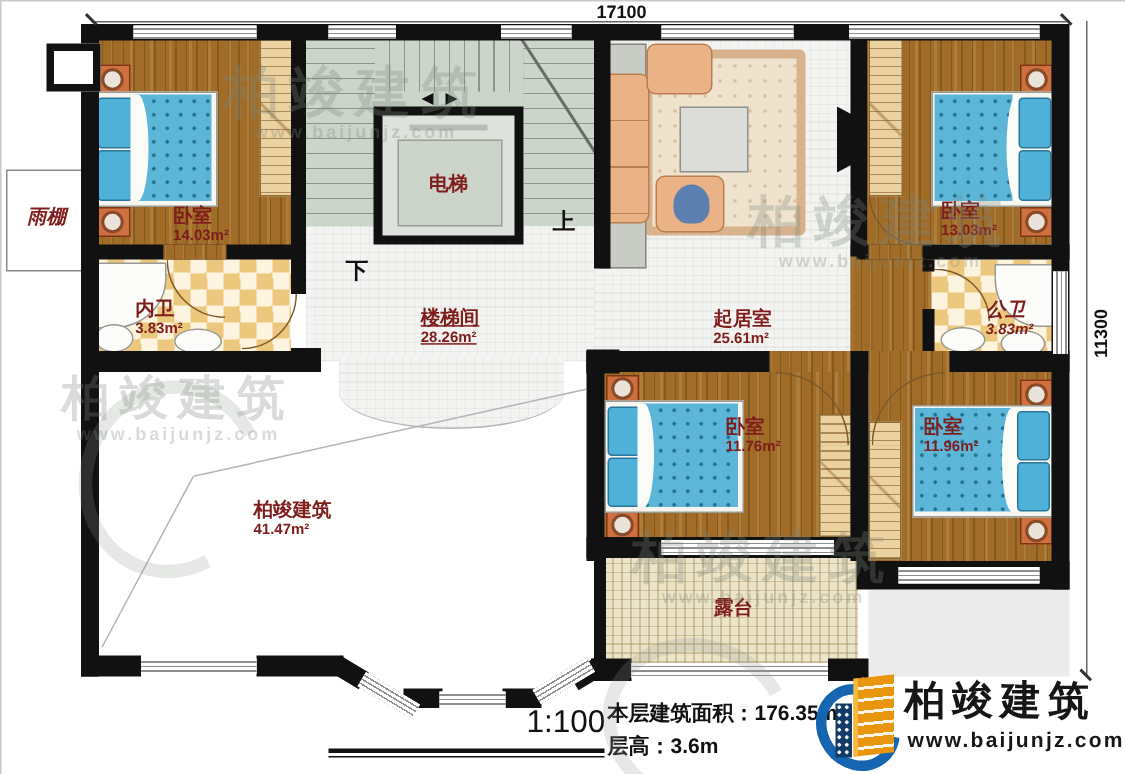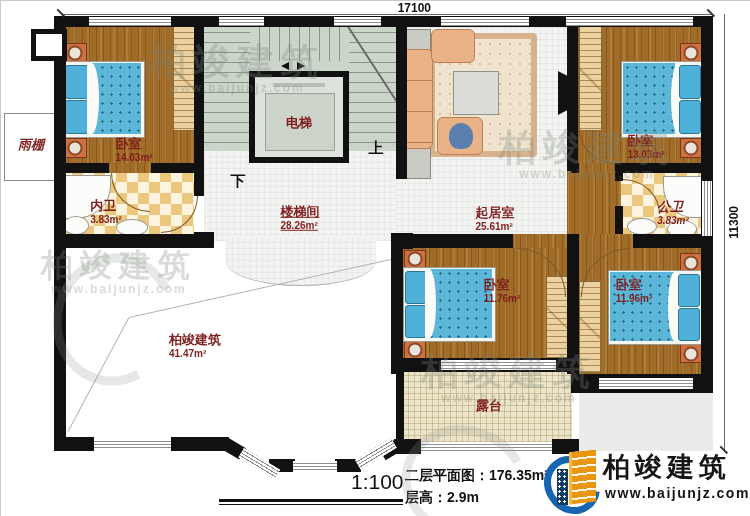--- a/index.html
+++ b/index.html
@@ -278,24 +278,24 @@
     <span class="w1">柏竣建筑</span>
     <span class="w2">www.baijunjz.com</span>
   </div>
   <div class="abs swoosh" style="left:52px;top:252px;width:105px;height:115px;transform:rotate(18deg);"></div>
   <div class="abs swoosh" style="left:400px;top:425px;width:110px;height:95px;transform:rotate(18deg);"></div>
 
   <div class="abs" style="left:218px;top:498px;width:184px;height:2.5px;background:#111;z-index:6;"></div>
   <div class="abs" style="left:218px;top:503px;width:184px;height:1px;background:#111;z-index:6;"></div>
   <div class="abs tb" style="left:350px;top:469px;font-size:21px;font-weight:normal;">1:100</div>
   <div class="abs tb" style="left:404px;top:466px;font-size:14px;font-weight:bold;white-space:nowrap;">
-    <span>二层平面图：</span><span>176.35m²</span>
+    <span>本层建筑面积：</span><span>176.35m²</span>
   </div>
   <div class="abs tb" style="left:404px;top:488px;font-size:14px;font-weight:bold;white-space:nowrap;">
-    <span>层高：</span><span>2.9m</span>
+    <span>层高：</span><span>3.6m</span>
   </div>
 
   <div class="abs" style="left:540px;top:442px;width:205px;height:70px;z-index:9;">
     <div style="position:absolute;left:4px;top:4px;width:56px;height:62px;">
       <div style="position:absolute;left:0;top:8px;width:40px;height:46px;border:7px solid #1565b0;border-right-color:transparent;border-radius:50%;transform:rotate(-35deg);"></div>
       <div style="position:absolute;left:12px;top:22px;width:11px;height:36px;background:#123a66;background-image:radial-gradient(circle,#fff 1px,transparent 1.3px);background-size:5px 5px;"></div>
       <div style="position:absolute;left:24px;top:4px;width:24px;height:52px;background:#e8950f;transform:skewY(-6deg);background-image:repeating-linear-gradient(180deg,transparent 0 6px,rgba(255,255,255,.9) 6px 8px);border-left:3px solid #f6b83d;"></div>
     </div>
     <div style="position:absolute;left:62px;top:6px;font-size:27px;font-weight:bold;letter-spacing:5px;color:#161616;white-space:nowrap;">柏竣建筑</div>
     <div style="position:absolute;left:64px;top:42px;font-size:14px;font-weight:bold;letter-spacing:1.5px;color:#161616;white-space:nowrap;">www.baijunjz.com</div>

